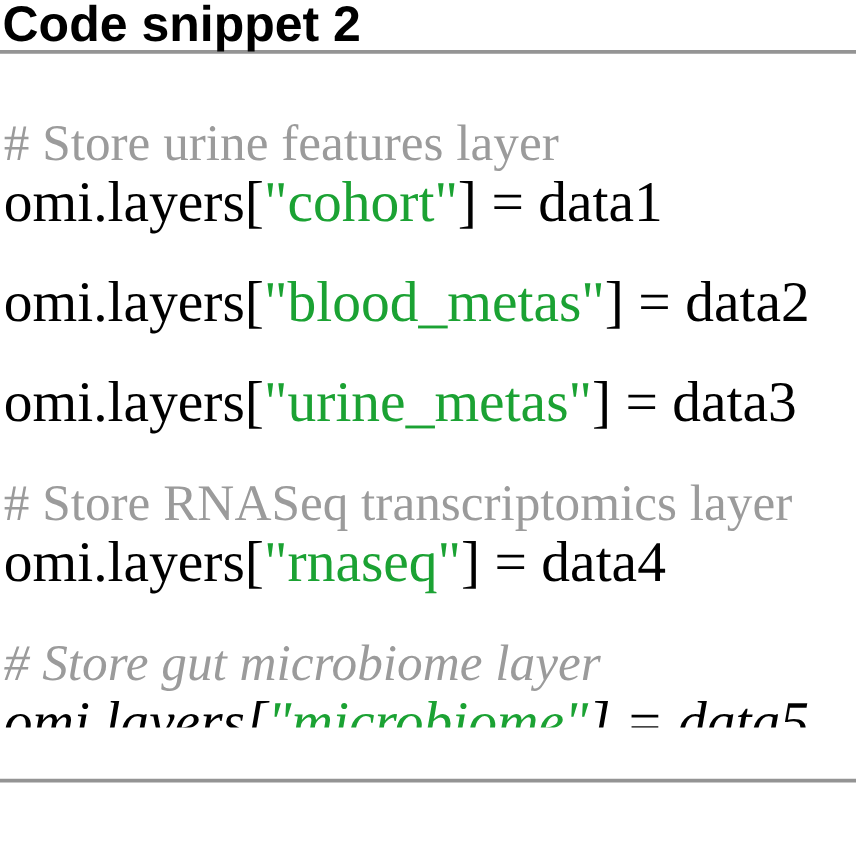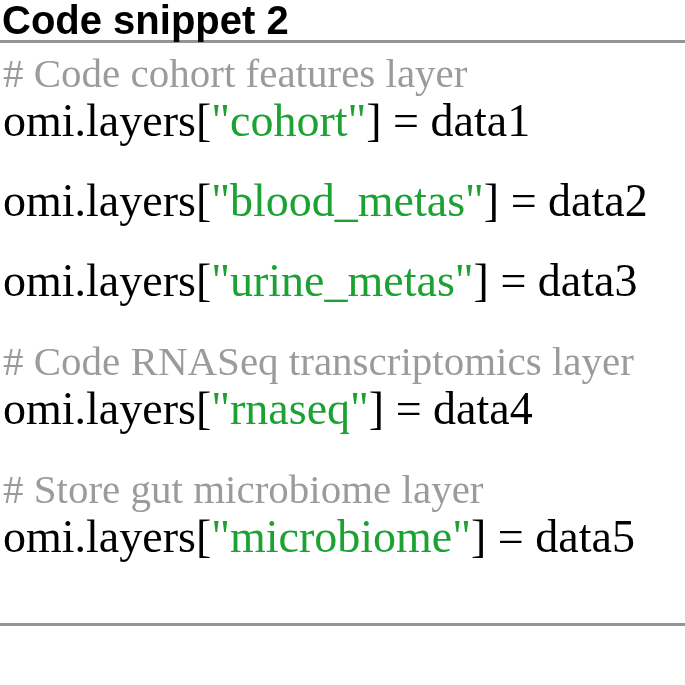--- a/index.html
+++ b/index.html
@@ -12,20 +12,21 @@
     background: #ffffff;
     overflow: hidden;
   }
   .figure {
     width: 685px;
     height: 630px;
     box-sizing: border-box;
     display: flex;
     flex-direction: column;
     background: #ffffff;
+    gap: 41px;
   }
   .figure-header {
     flex: 0 0 auto;
     border-bottom: 3px solid var(--divider-color, #949494);
   }
   .figure-title {
     font-family: "Liberation Sans", "DejaVu Sans", sans-serif;
     font-weight: bold;
     font-size: 40px;
     line-height: 40px;
@@ -36,20 +37,21 @@
   .code-area {
     flex: 1 1 auto;
     padding: 6px 4px 0 3px;
     overflow: hidden;
   }
   .code-block {
     margin-bottom: 32px;
   }
   .code-block:last-child {
     margin-bottom: 7px;
+    font-style: italic;
   }
   .comment-line {
     font-family: "Liberation Serif", "DejaVu Serif", serif;
     font-size: 41px;
     line-height: 48px;
     color: var(--comment-color, #9b9b9b);
     white-space: nowrap;
   }
   .code-line {
     font-family: "Liberation Serif", "DejaVu Serif", serif;
@@ -73,34 +75,34 @@
 
 <div class="figure">
 
   <div class="figure-header">
     <div class="figure-title">Code snippet 2</div>
   </div>
 
   <div class="code-area">
 
     <div class="code-block">
-      <div class="comment-line"># Code cohort features layer</div>
+      <div class="comment-line"># Store urine features layer</div>
       <div class="code-line"><span>omi.layers[</span><span class="string-literal">"cohort"</span><span>] = data1</span></div>
     </div>
 
     <div class="code-block">
       <div class="code-line"><span>omi.layers[</span><span class="string-literal">"blood_metas"</span><span>] = data2</span></div>
     </div>
 
     <div class="code-block">
       <div class="code-line"><span>omi.layers[</span><span class="string-literal">"urine_metas"</span><span>] = data3</span></div>
     </div>
 
     <div class="code-block">
-      <div class="comment-line"># Code RNASeq transcriptomics layer</div>
+      <div class="comment-line"># Store RNASeq transcriptomics layer</div>
       <div class="code-line"><span>omi.layers[</span><span class="string-literal">"rnaseq"</span><span>] = data4</span></div>
     </div>
 
     <div class="code-block">
       <div class="comment-line"># Store gut microbiome layer</div>
       <div class="code-line"><span>omi.layers[</span><span class="string-literal">"microbiome"</span><span>] = data5</span></div>
     </div>
 
   </div>
 

